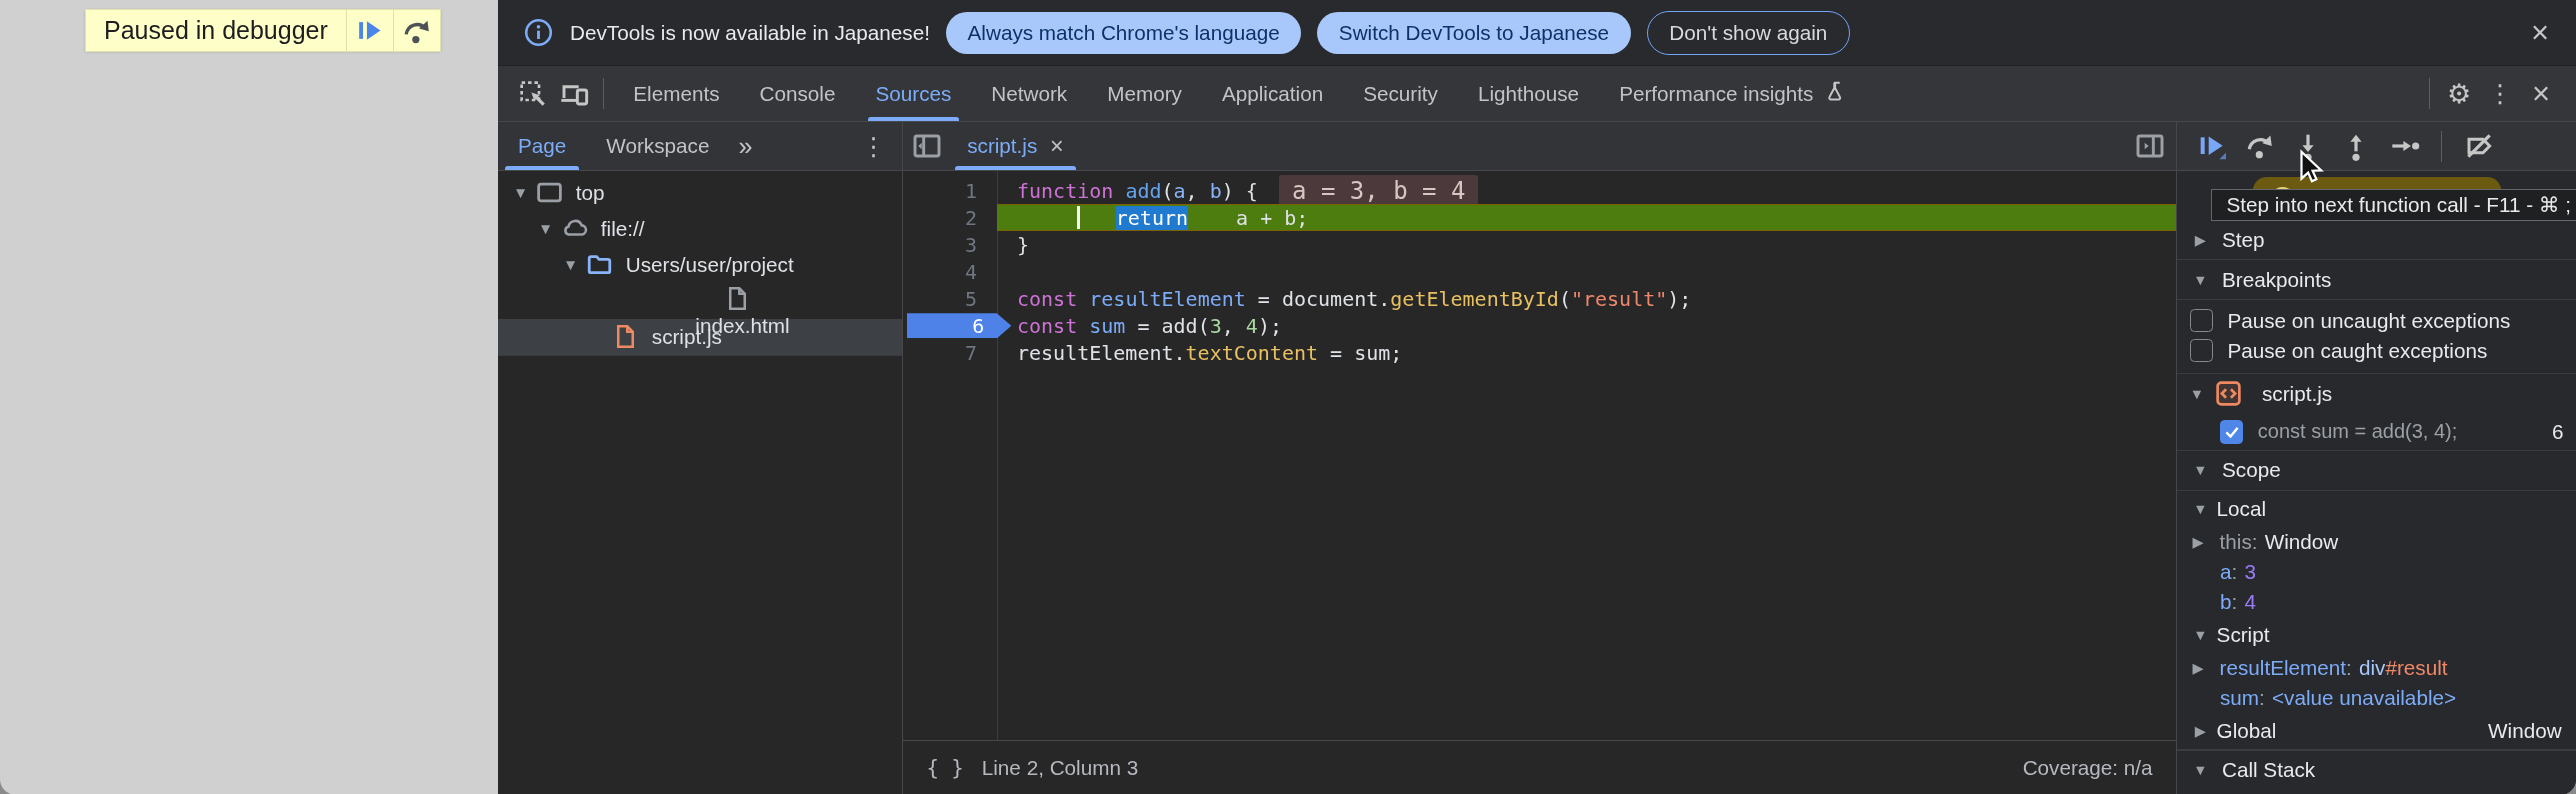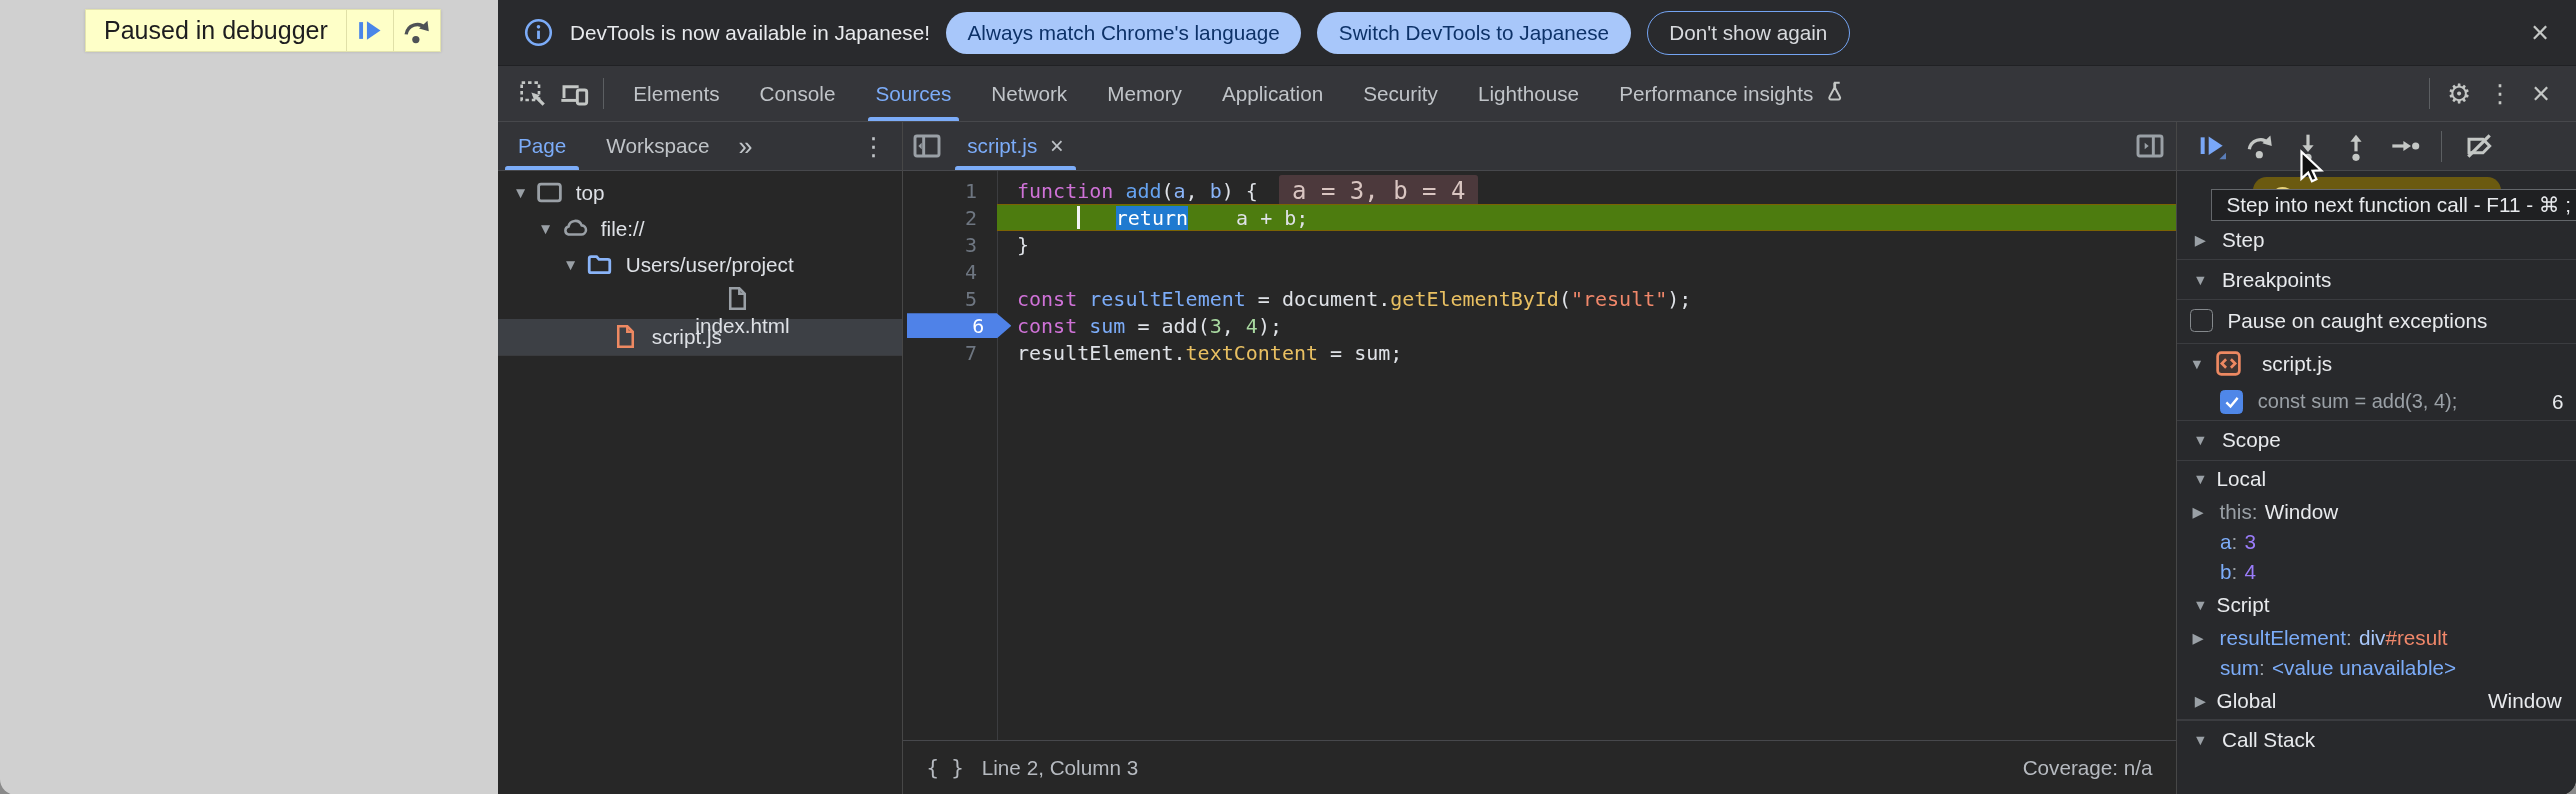--- a/index.html
+++ b/index.html
@@ -379,20 +379,24 @@
               <span class="arrow">▶</span>
               <span>Step</span>
             </div>
             <div class="sect-row sect-head bline">
               <span class="arrow">▼</span>
               <span>Breakpoints</span>
             </div>
             <div class="bline" style="padding: 5.4px 0px 7.2px;">
               <div class="opt-row">
                 <span class="checkbox"></span>
+                <span>Pause on uncaught exceptions</span>
+              </div>
+              <div class="opt-row">
+                <span class="checkbox"></span>
                 <span>Pause on caught exceptions</span>
               </div>
             </div>
             <div class="bline">
               <div class="bp-group-head">
                 <span class="arrow">▼</span>
                 <span class="ticon">
                   <svg width="29" height="29" viewBox="0 0 24 24">
                     <rect x="3" y="3" width="18" height="18" rx="3" stroke="#ee8962" stroke-width="2.2" fill="rgba(238,137,98,.12)"></rect>
                     <polyline points="10,8.5 6.5,12 10,15.5" stroke="#ee8962" stroke-width="2.2" fill="none"></polyline>

